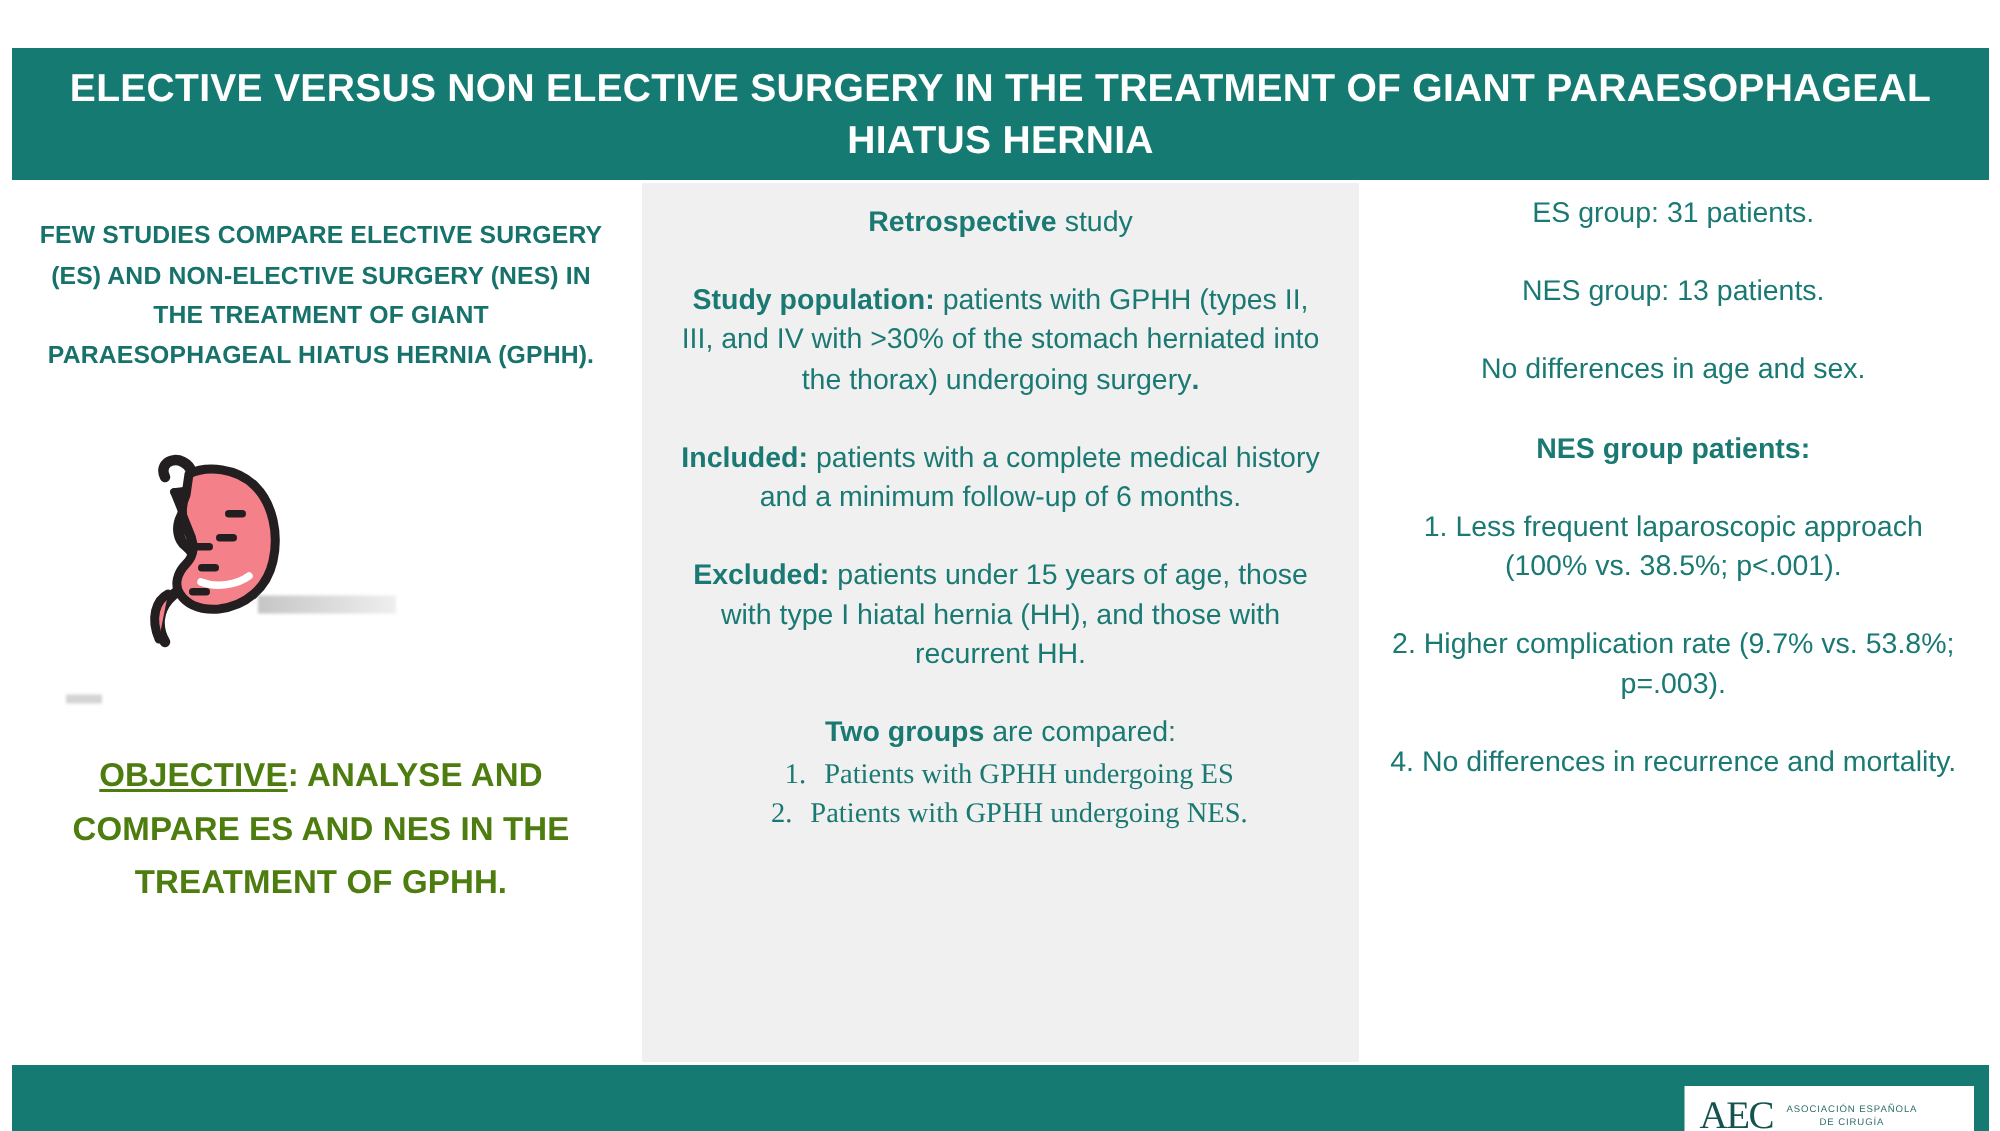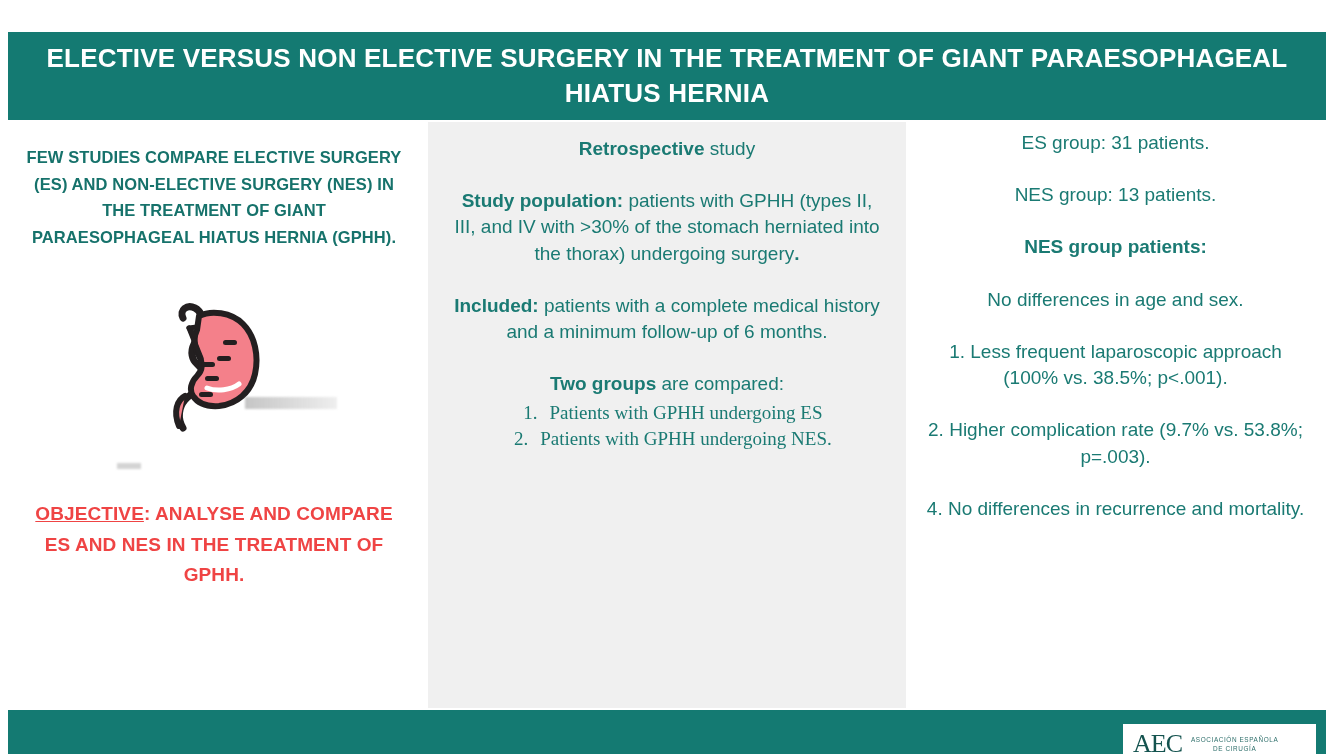--- a/index.html
+++ b/index.html
@@ -51,21 +51,20 @@
     height: 586px;
     display: flex;
   }
 
   .col-left {
     width: 428px;
     background: #ffffff;
     padding: 22px 26px 10px 26px;
     display: flex;
     flex-direction: column;
-    align-items: center;
   }
 
   .col-mid {
     width: 478px;
     background: #F0F0F0;
     padding: 14px 22px 10px 22px;
   }
 
   .col-right {
     width: 427px;
@@ -107,22 +106,22 @@
     left: 18px;
     bottom: -24px;
     width: 24px;
     height: 6px;
     background: rgba(160,160,160,0.45);
     filter: blur(1px);
   }
 
   .left-objective {
     margin-top: 54px;
-    color: #ef4444;
-    font-size: 19px;
+    color: #4d7c0f;
+    font-size: 22px;
     font-weight: bold;
     line-height: 1.62;
     text-align: center;
     letter-spacing: 0.1px;
   }
   .left-objective .u { text-decoration: underline; }
 
   
   .mid-block {
     color: #1A7A73;
@@ -249,40 +248,43 @@
       </div>
 
       <div class="mid-block">
         <b>Study population:</b><span> patients with GPHH (types II, III, and IV with &gt;30% of the stomach herniated into the thorax) undergoing surgery</span><b>.</b>
       </div>
 
       <div class="mid-block">
         <b>Included:</b><span> patients with a complete medical history and a minimum follow-up of 6 months.</span>
       </div>
 
+      <div class="mid-block">
+        <b>Excluded:</b><span> patients under 15 years of age, those with type I hiatal hernia (HH), and those with recurrent HH.</span>
+      </div>
 
       <div class="mid-block">
         <b>Two groups</b><span> are compared:</span>
         <div class="groups-list">
           <span class="li">
             <span class="num">1.</span><span class="txt">Patients with GPHH undergoing ES</span>
           </span>
           <span class="li">
             <span class="num">2.</span><span class="txt">Patients with GPHH undergoing NES.</span>
           </span>
         </div>
       </div>
 
     </div>
 
     <div class="col-right">
       <div class="right-block">ES group: 31 patients.</div>
       <div class="right-block">NES group: 13 patients.</div>
+      <div class="right-block">No differences in age and sex.</div>
       <div class="right-block bold">NES group patients:</div>
-      <div class="right-block">No differences in age and sex.</div>
       <div class="right-block">1. Less frequent laparoscopic approach (100% vs. 38.5%; p&lt;.001).</div>
       <div class="right-block">2. Higher complication rate (9.7% vs. 53.8%; p=.003).</div>
       <div class="right-block">4. No differences in recurrence and mortality.</div>
     </div>
 
   </div>
 
   <div class="footer-bar">
     <div class="logo-box">
       <div class="logo-mark">AEC</div>

